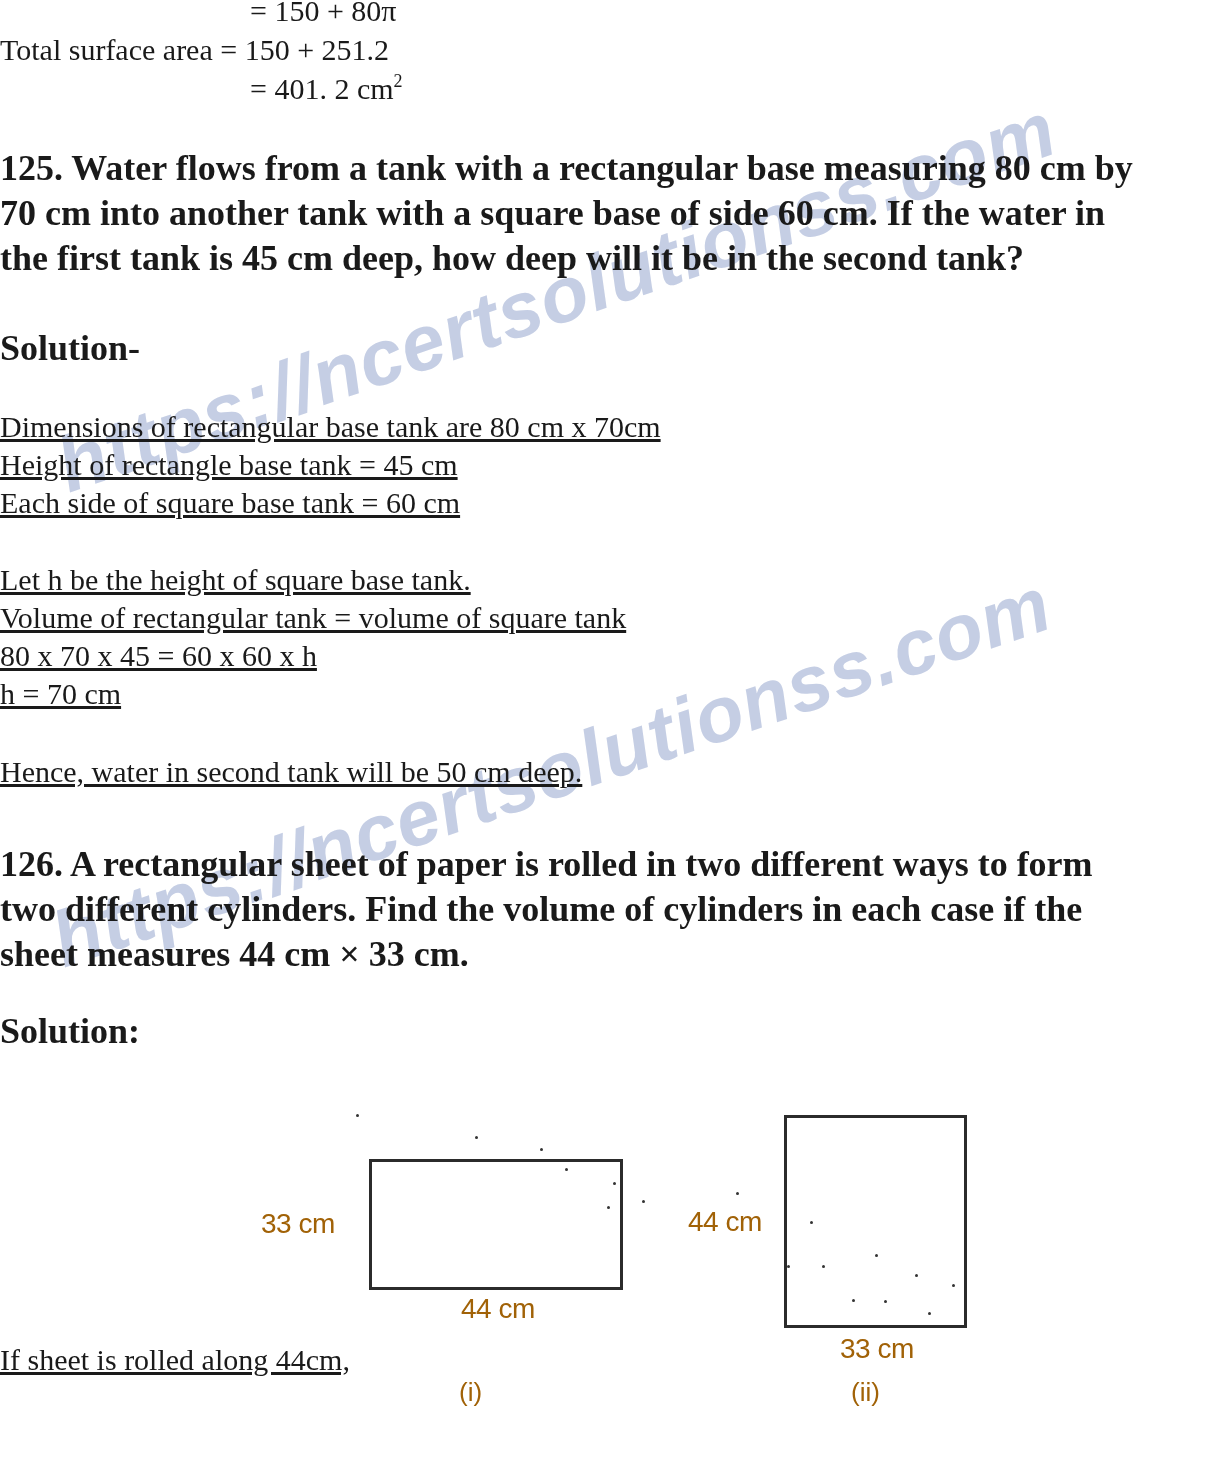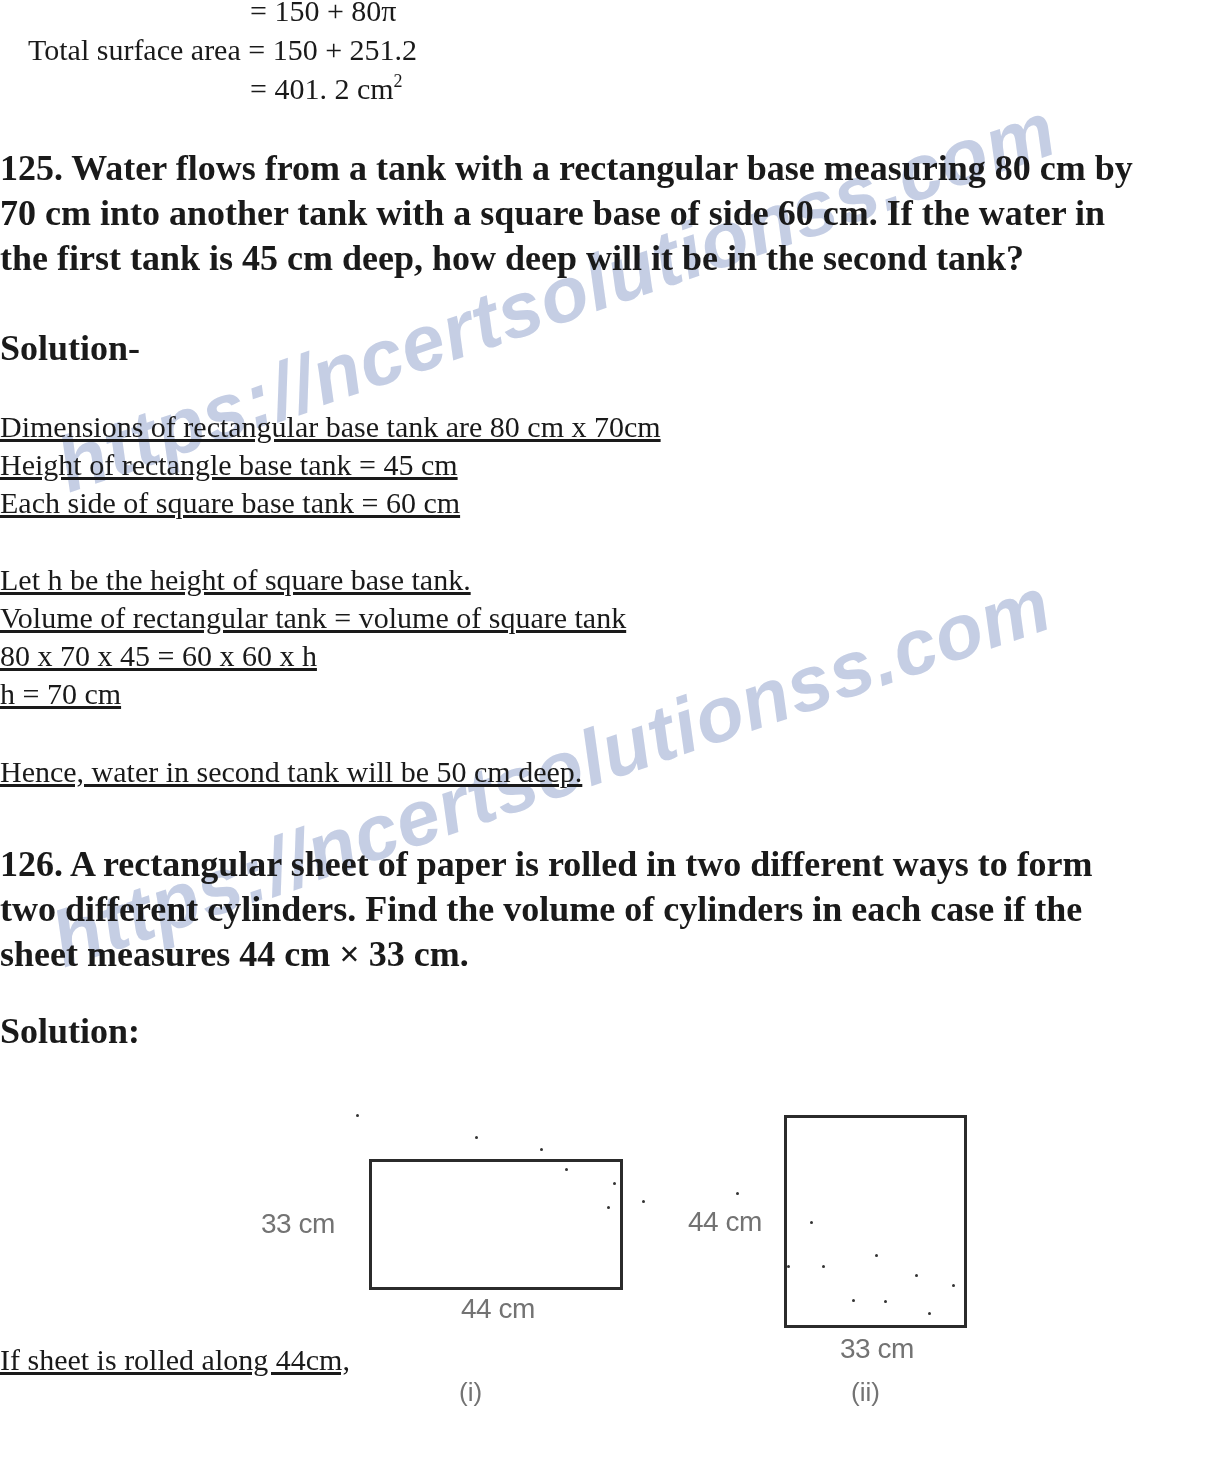--- a/index.html
+++ b/index.html
@@ -63,21 +63,21 @@
     }
 
     
     .figure {
       position: absolute;
       left: 0;
       top: 1100px;
       width: 1228px;
       height: 320px;
       font-family: "Liberation Sans", "DejaVu Sans", sans-serif;
-      color: #737373;
+      color: #a16207;
     }
     .sheet {
       position: absolute;
       border: 3px solid #2b2b2b;
       box-sizing: border-box;
       background: transparent;
     }
     .fig-label {
       position: absolute;
       font-size: 28px;
@@ -100,21 +100,21 @@
   </style>
 </head>
 <body>
 
 <div class="watermark" style="left:75px; top:420px; font-size:78px; transform: rotate(-19deg);">https://ncertsolutionss.com</div>
 <div class="watermark" style="left:70px; top:895px; font-size:78px; transform: rotate(-19deg);">https://ncertsolutionss.com</div>
 
 <div class="calc" style="left:250px; top:-8px;">
   <span>= 150 + 80π</span>
 </div>
-<div class="calc" style="left:0; top:31px;padding-left:28px;">
+<div class="calc" style="left:0; top:31px;">
   <span>Total surface area</span>
   <span>= 150 + 251.2</span>
 </div>
 <div class="calc" style="left:250px; top:70px;">
   <span>= 401. 2 cm</span><sup>2</sup>
 </div>
 
 <div class="q-heading" style="top:146px;">
   <span class="q-line">125. Water flows from a tank with a rectangular base measuring 80 cm by</span>
   <span class="q-line">70 cm into another tank with a square base of side 60 cm. If the water in</span>

